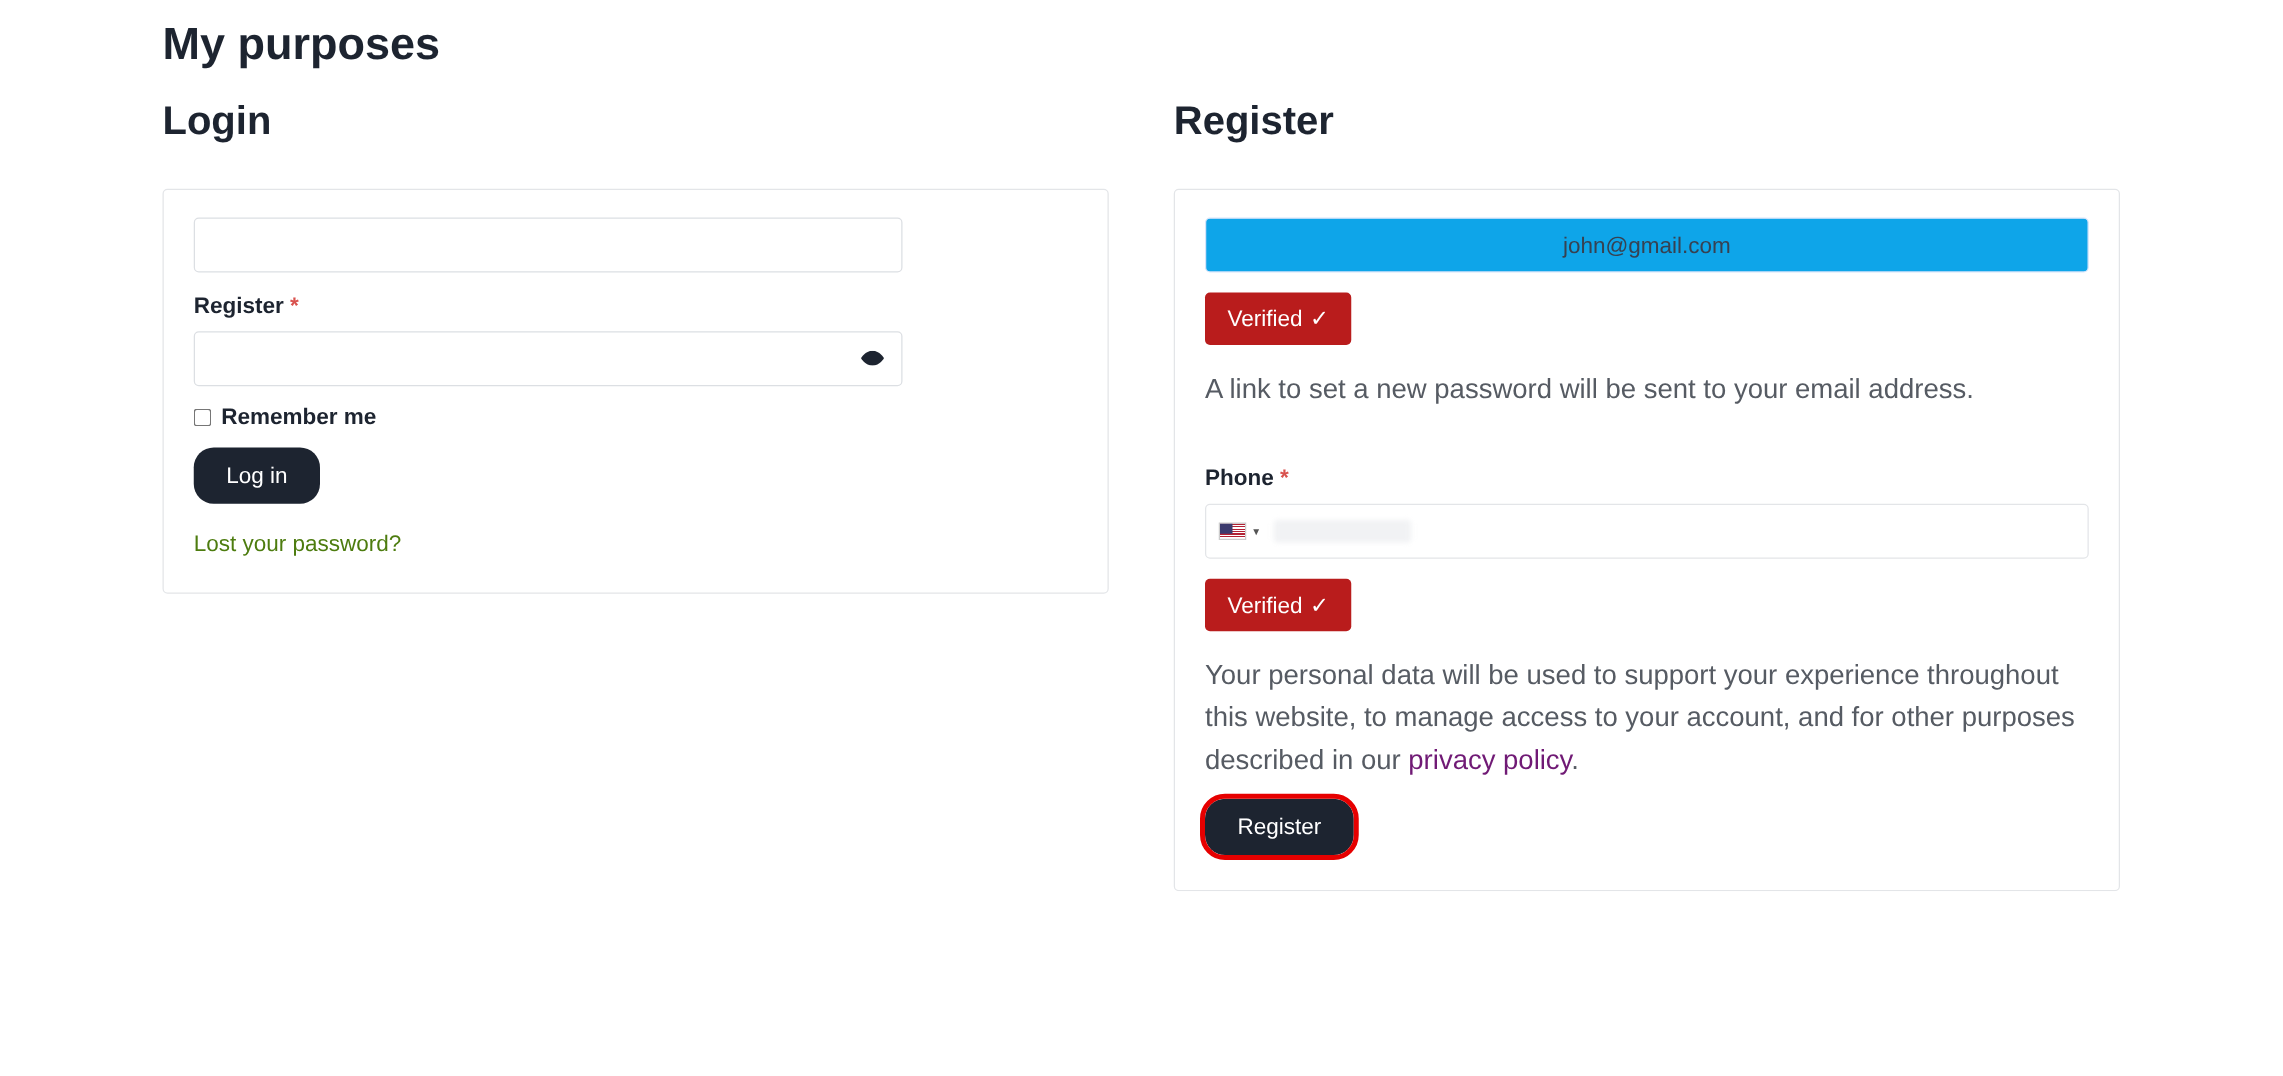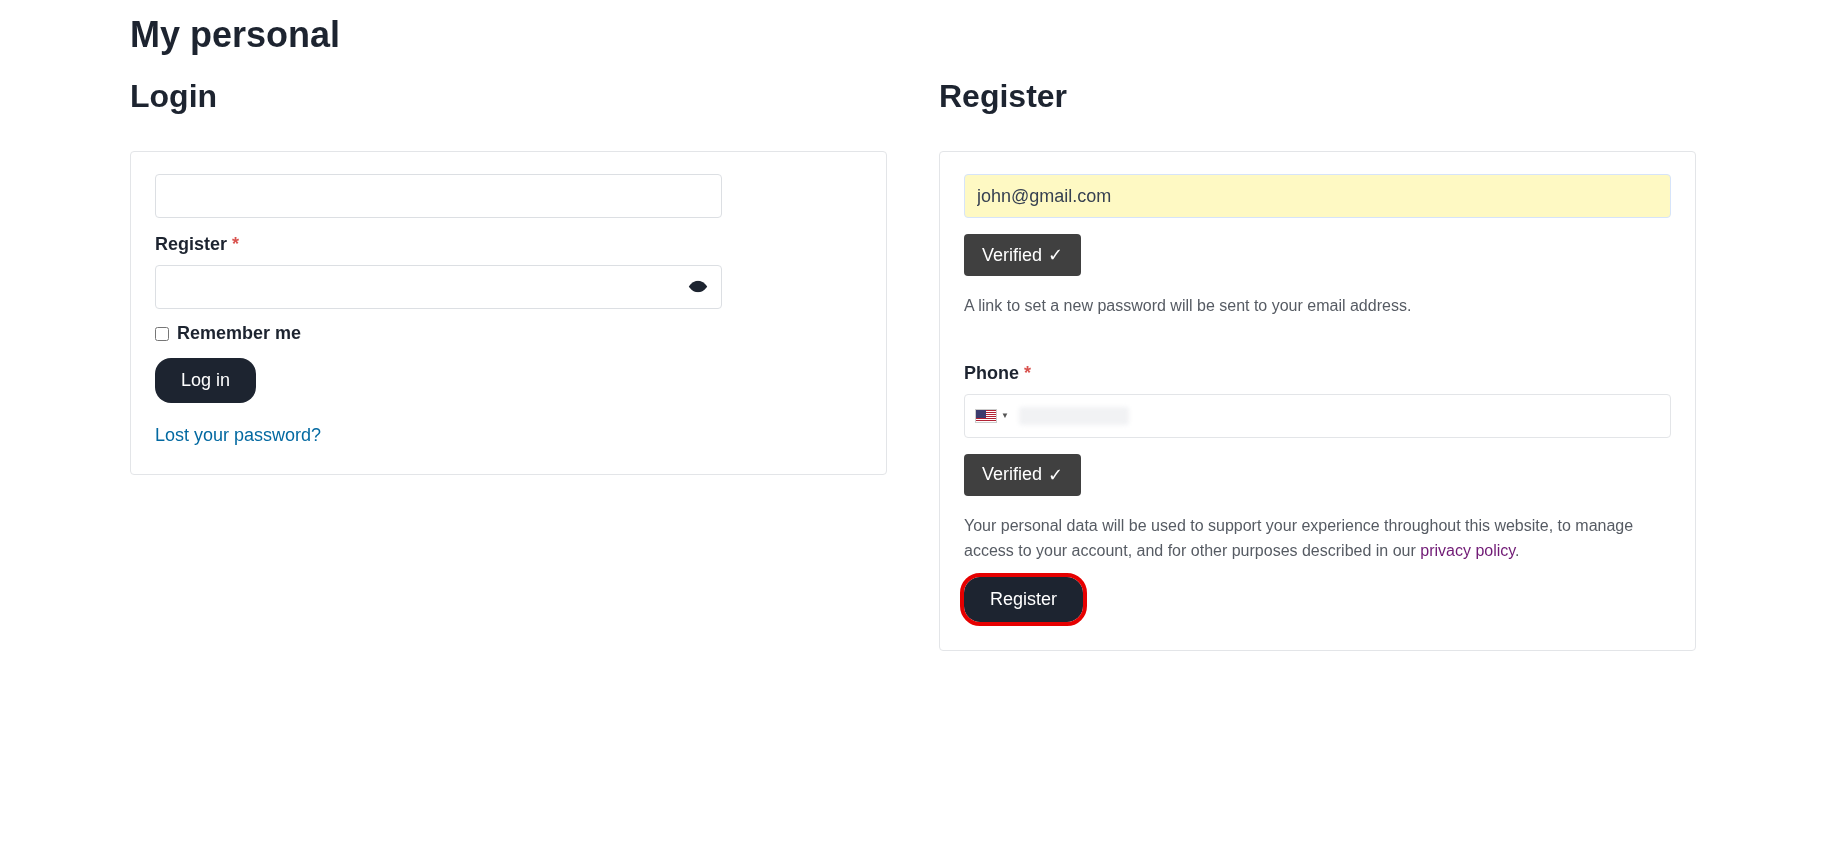--- a/index.html
+++ b/index.html
@@ -58,22 +58,23 @@
     width: 100%;
     height: 44px;
     border: 1px solid #dcdfe3;
     border-radius: 4px;
     font-size: 18px;
     padding: 6px 12px;
     background: #fff;
     color: #374151;
   }
   .text-input.prefilled {
-    background: #fef9c3;
+    background: #0ea5e9;
     border-color: #d6e4fa;
+    text-align: center;
   }
   .pw-wrapper { position: relative; }
   .eye-icon {
     position: absolute;
     right: 14px;
     top: 50%;
     transform: translateY(-50%);
     color: #333;
     font-size: 18px;
     cursor: pointer;
@@ -97,39 +98,39 @@
     border-radius: 16px;
     padding: 12px 26px;
     margin-top: 14px;
     cursor: pointer;
   }
   .btn-dark.highlighted {
     outline: 4px solid #e60000;
     outline-offset: 0;
   }
   .lost-password {
-    color: #0369a1;
+    color: #4d7c0f;
     font-size: 18px;
     text-decoration: none;
     margin-top: 22px;
     display: inline-block;
   }
   .verified-badge {
-    background: #404040;
+    background: #b91c1c;
     color: #fff;
     font-size: 18px;
     padding: 10px 18px;
     border-radius: 4px;
     display: inline-flex;
     align-items: center;
     gap: 6px;
     margin-top: 16px;
   }
   .info-text {
-    font-size: 16px;
+    font-size: 22px;
     color: #565b63;
     margin-top: 18px;
     line-height: 1.55;
   }
   .phone-input-wrap {
     display: flex;
     align-items: center;
     border: 1px solid #e3e5e8;
     border-radius: 4px;
     height: 44px;
@@ -155,21 +156,21 @@
     width:110px;height:18px;border-radius:3px;
     background: #f1f2f4;
     filter: blur(2px);
   }
   .privacy-link{color:#701a75;text-decoration:none;}
 </style>
 </head>
 <body>
 
 <div class="container">
-  <h1 class="page-title">My personal</h1>
+  <h1 class="page-title">My purposes</h1>
 
   <div class="columns">
 
     <div class="column">
       <h2 class="section-title">Login</h2>
 
       <div class="form-box">
 
         <input type="text" class="text-input" style="width: 567px;">
 

